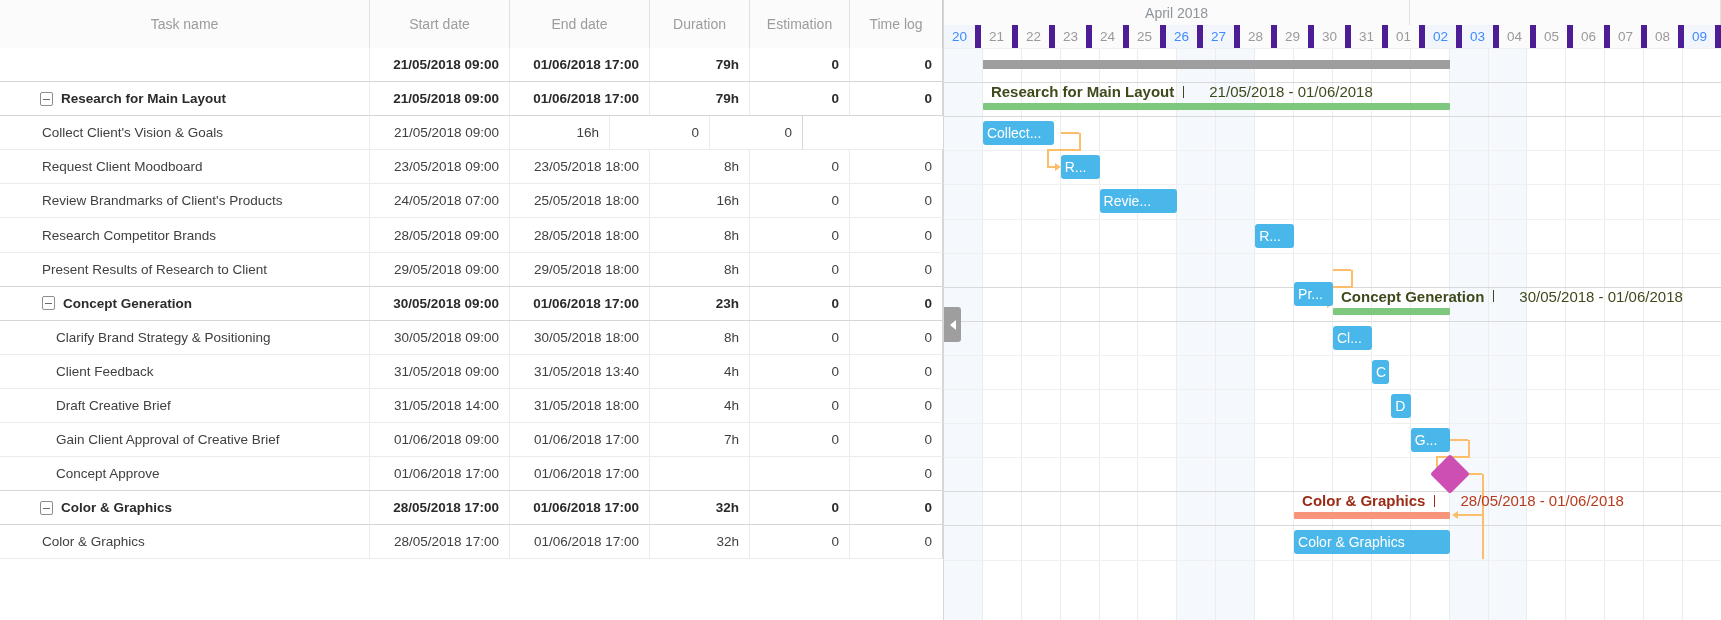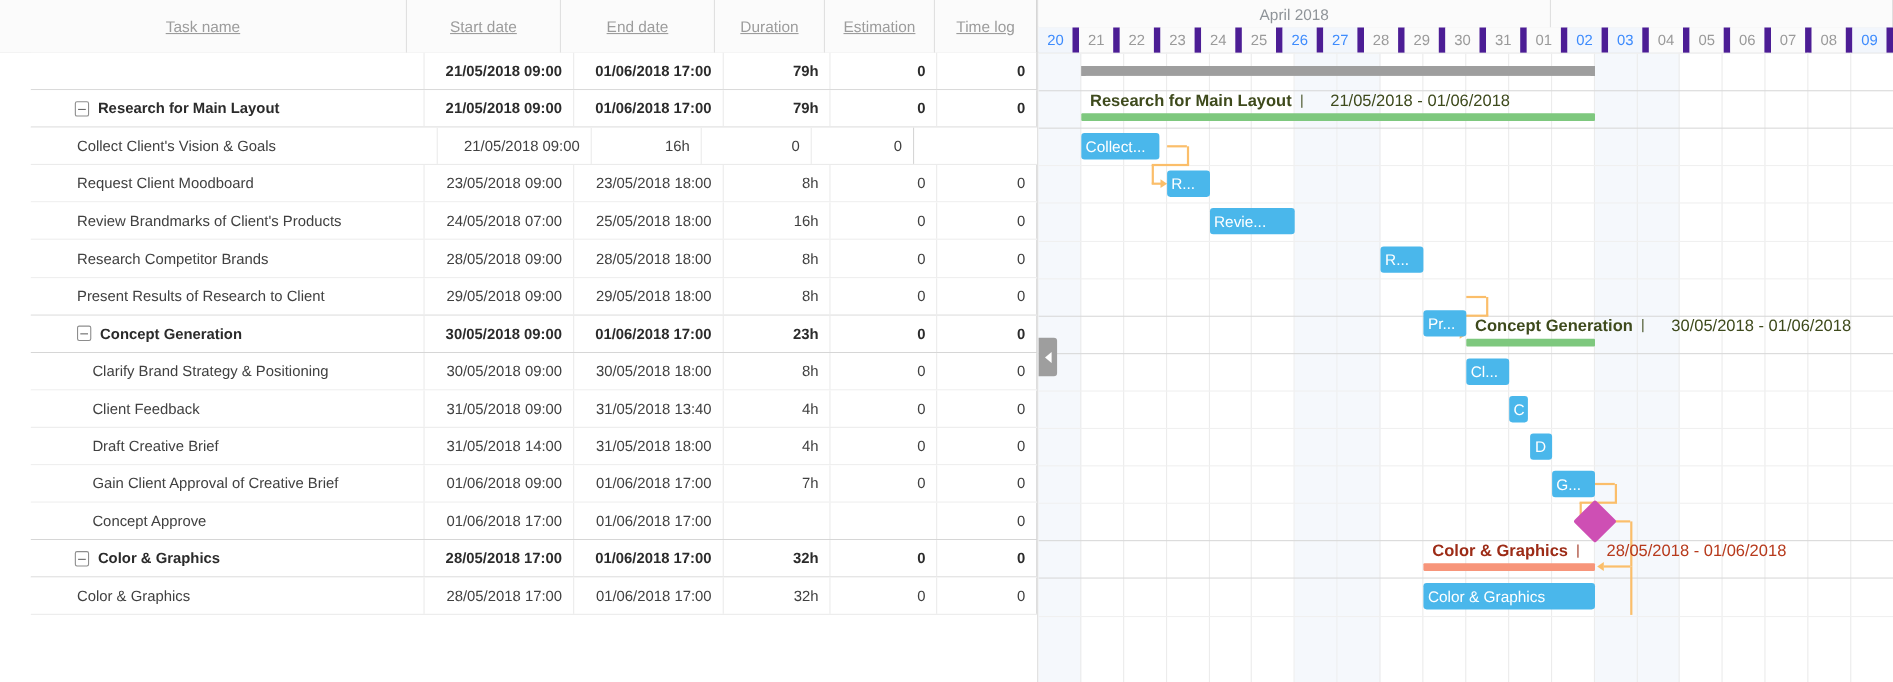--- a/index.html
+++ b/index.html
@@ -27,31 +27,30 @@
     border-bottom: 1px solid #cccccc;
   }
   .gh-cell {
     display: flex; align-items: center; justify-content: center;
     font-size: 14px; color: #9c9c9c;
     border-right: 1px solid #e0e0e0;
     height: 48px;
     background: #fbfbfb;
     overflow: hidden;
     white-space: nowrap;
-    text-decoration: underline;
   }
   .gh-cell:last-child { border-right: 1px solid #cccccc; }
   .col-name { width: 370px; }
   .col-start { width: 140px; }
   .col-end { width: 140px; }
   .col-dur { width: 100px; }
   .col-est { width: 100px; }
   .col-log { width: 93px; }
 
-  .grid-body { position: relative; margin-left: 28px; }
+  .grid-body { position: relative; }
   .grid-row {
     height: 34.1px;
     display: flex;
     border-bottom: 1px solid #ebebeb;
     background: #ffffff;
   }
   .grid-row.thick { border-bottom: 1px solid #d6d6d6; }
   .gc {
     display: flex; align-items: center;
     border-right: 1px solid #ebebeb;

